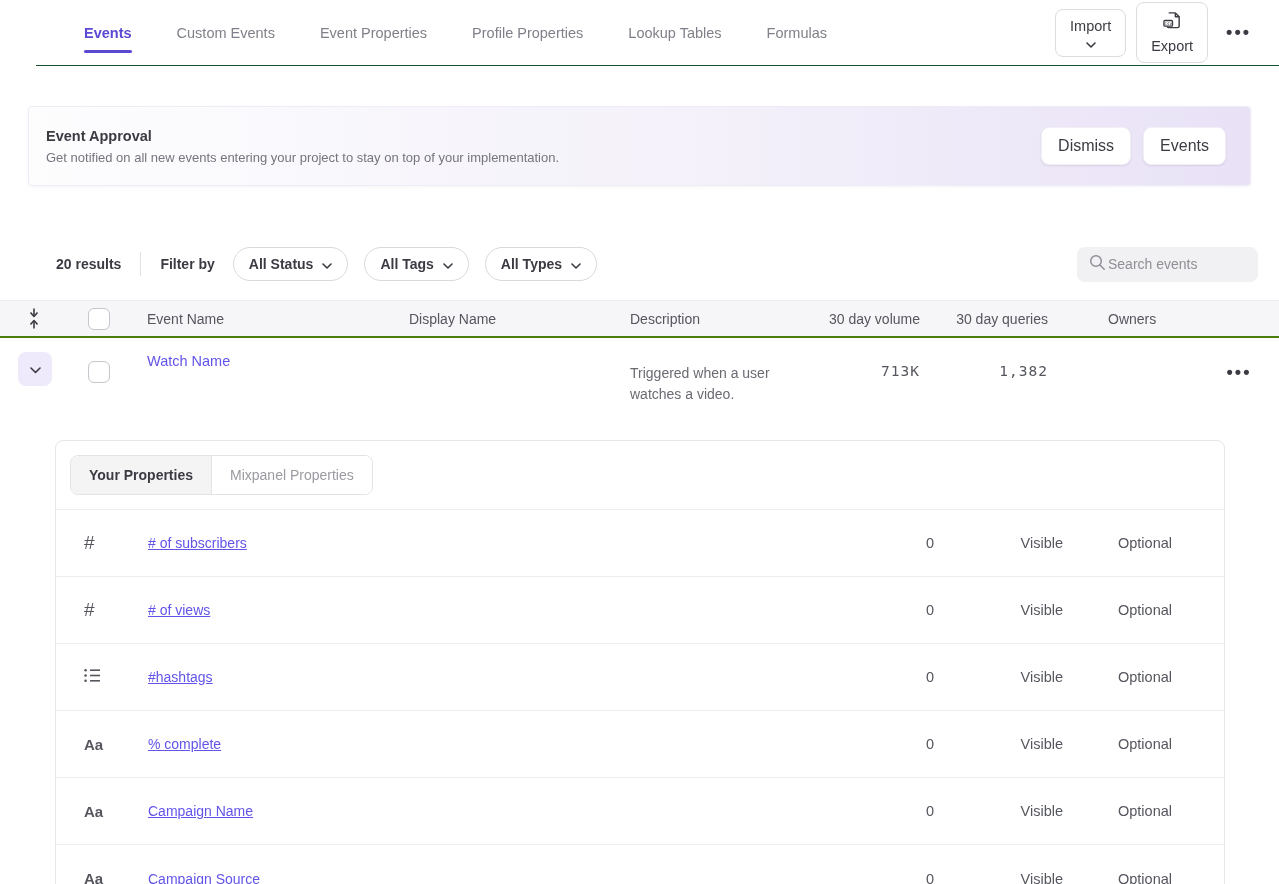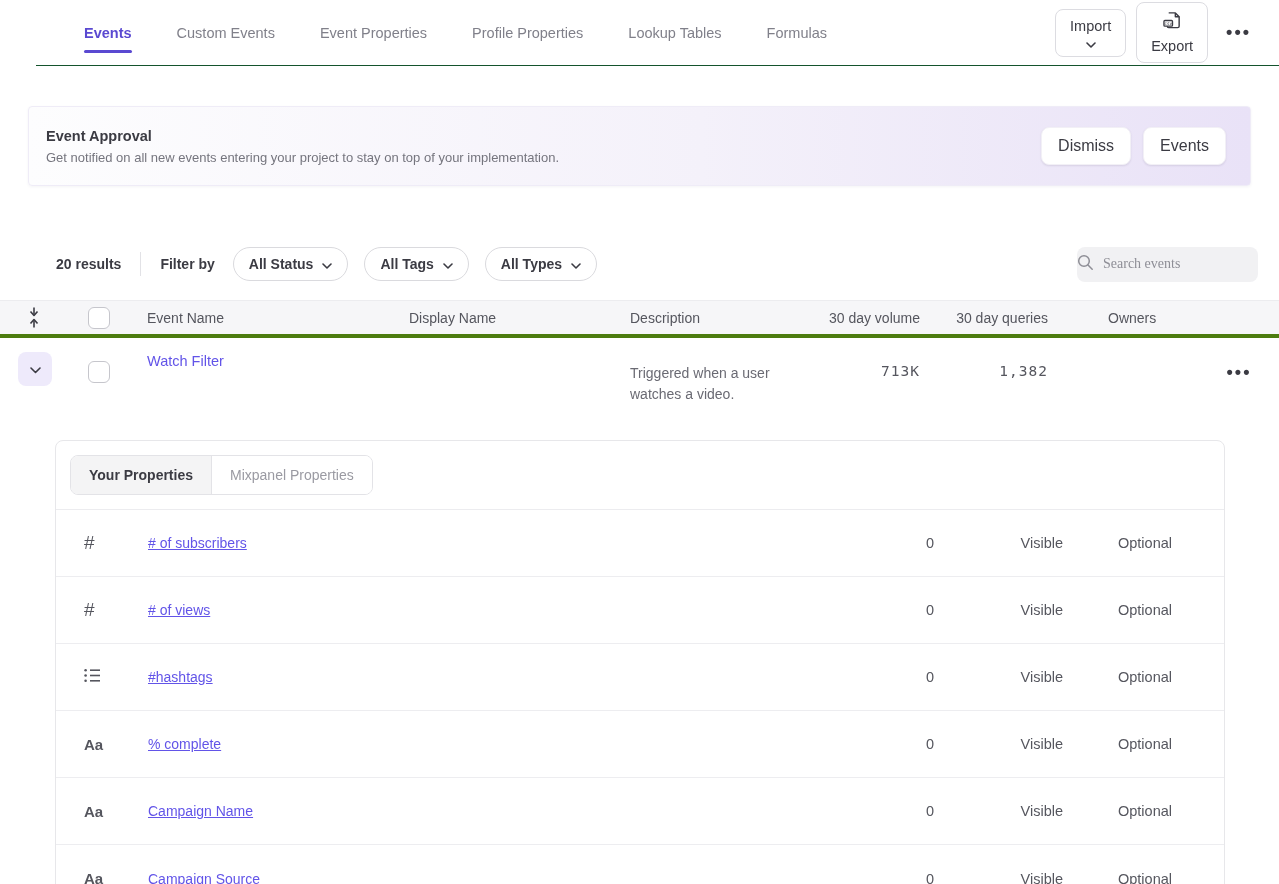--- a/index.html
+++ b/index.html
@@ -27,28 +27,28 @@
   .banner-sub { margin-top:6px; font-size:13px; color:#75757e; }
   .banner-actions { margin-left:auto; display:flex; gap:12px; padding-right:24px; }
   .banner-btn { background:#fff; border:1px solid #f2f0f6; border-radius:8px; padding:9px 16px; font-size:16px; font-weight:500; color:#3b3b43; box-shadow:0 1px 2px rgba(30,20,60,0.10); cursor:pointer; font-family:inherit; }
 
   
   .filter-row { margin-top:60px; padding:0 21px 0 56px; height:36px; display:flex; align-items:center; }
   .results-count { font-size:14px; font-weight:700; color:#3b3b43; }
   .v-divider { width:1px; height:24px; background:#e2e2e6; margin:0 19px; }
   .filter-by { font-size:14px; font-weight:600; color:#3b3b43; margin-right:18px; }
   .pill { display:inline-flex; align-items:center; gap:9px; border:1px solid #dadade; background:#fff; border-radius:18px; padding:8px 15px; font-size:14px; font-weight:600; color:#3b3b43; margin-right:16px; cursor:pointer; font-family:inherit; }
-  .search-box { margin-left:auto; display:flex; align-items:center; gap:9px; width:181px; height:35px; background:#f1f1f3; border-radius:8px; padding:0 0;font-family:Liberation Serif, serif; }
+  .search-box { margin-left:auto; display:flex; align-items:center; gap:2px; width:181px; height:35px; background:#f1f1f3; border-radius:8px; padding:0 12px; }
   .search-box input { border:none; outline:none; background:transparent; font-size:14px; color:#55565e; width:130px; font-family:inherit; }
   .search-box input::placeholder { color:#8e8e96; }
 
   
   .tbl { margin-top:18px; }
   .tbl-grid { display:grid; grid-template-columns:70px 57px 282px 221px 170px 120px 128px 1fr 80px; align-items:center; }
-  .tbl-head { height:38px; background:#f6f6f8; border-top:1px solid #ececef; border-bottom:4px solid #4d7c0f; font-size:14px; font-weight:500; color:#55565e; }
+  .tbl-head { height:38px; background:#f6f6f8; border-top:1px solid #ececef; border-bottom:2px solid #4d7c0f; font-size:14px; font-weight:500; color:#55565e; }
   .col-pad { padding-left:20px; }
   .num-col { text-align:right; }
   .owners-col { padding-left:60px; }
   .checkbox { width:22px; height:22px; border:1.5px solid #c6c6cc; border-radius:6px; background:#fff; cursor:pointer; }
   .collapse-wrap, .cb-wrap { display:flex; justify-content:center; }
   .collapse-wrap { justify-content:flex-start; padding-left:28px; }
 
   .event-row { align-items:flex-start; padding:14px 0 20px 0; }
   .expander { width:34px; height:34px; margin-left:18px; border:none; border-radius:8px; background:#eeeafb; display:flex; align-items:center; justify-content:center; cursor:pointer; }
   .event-row .cb-wrap { padding-top:9px; }
@@ -179,21 +179,21 @@
       <div>
           <button class="expander">
         <span><svg width="11" height="7" viewBox="0 0 11 7">
                 <polyline points="1,1 5.5,5.5 10,1" fill="none" stroke="#3b3b43" stroke-width="1.6" stroke-linecap="round" stroke-linejoin="round"></polyline>
               </svg></span>
       </button>
         </div>
       <div class="cb-wrap">
           <span class="checkbox"></span>
         </div>
-      <div class="col-pad"><span class="event-link">Watch Filter</span></div>
+      <div class="col-pad"><span class="event-link">Watch Name</span></div>
       <div></div>
       <div class="desc">Triggered when a user watches a video.</div>
       <div class="num-col mono-num">713K</div>
       <div class="num-col mono-num">1,382</div>
       <div class="owners-col"></div>
       <div class="row-actions"><button class="more-btn">•••</button></div>
     </div>
   </div>
 
   <div class="panel">

